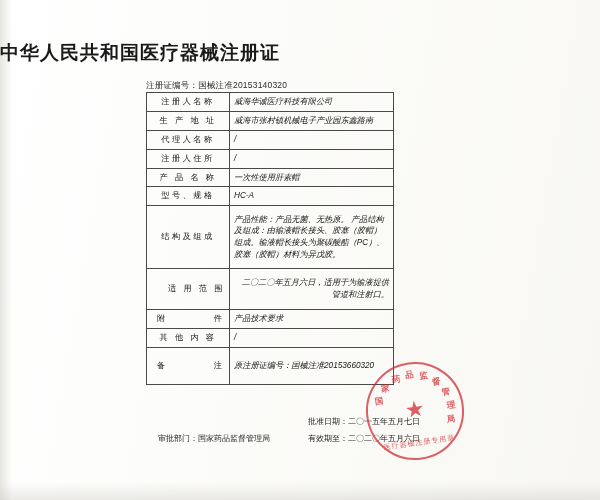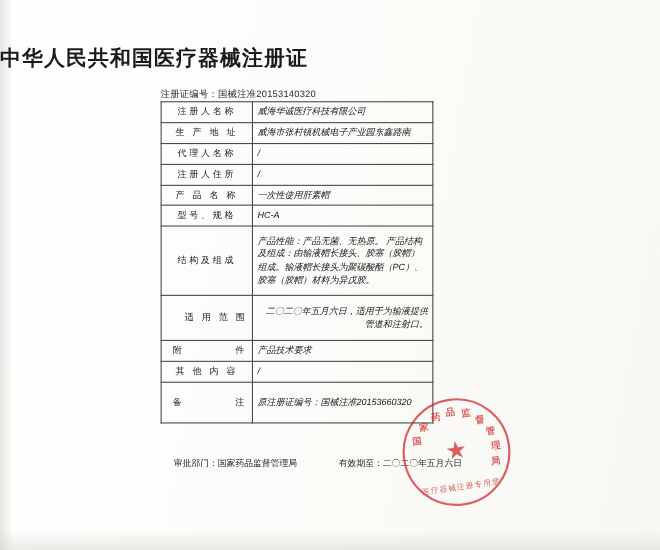--- a/index.html
+++ b/index.html
@@ -228,20 +228,25 @@
         <td class="value">/</td>
       </tr>
       <tr class="row-tall">
         <td class="label spaced">备　　　注</td>
         <td class="value">原注册证编号：国械注准20153660320</td>
       </tr>
     </tbody>
   </table>
 
   <div id="footer">
+    <div class="foot-line">
+      <span class="foot-left"></span>
+      <span class="foot-right">批准日期：</span>
+      <span class="foot-right">二〇一五年五月七日</span>
+    </div>
     <div class="foot-line">
       <span class="foot-left">
         <span>审批部门：</span><span>国家药品监督管理局</span>
       </span>
       <span class="foot-right">有效期至：</span>
       <span class="foot-right">二〇二〇年五月六日</span>
     </div>
   </div>
 
   <div id="seal">

